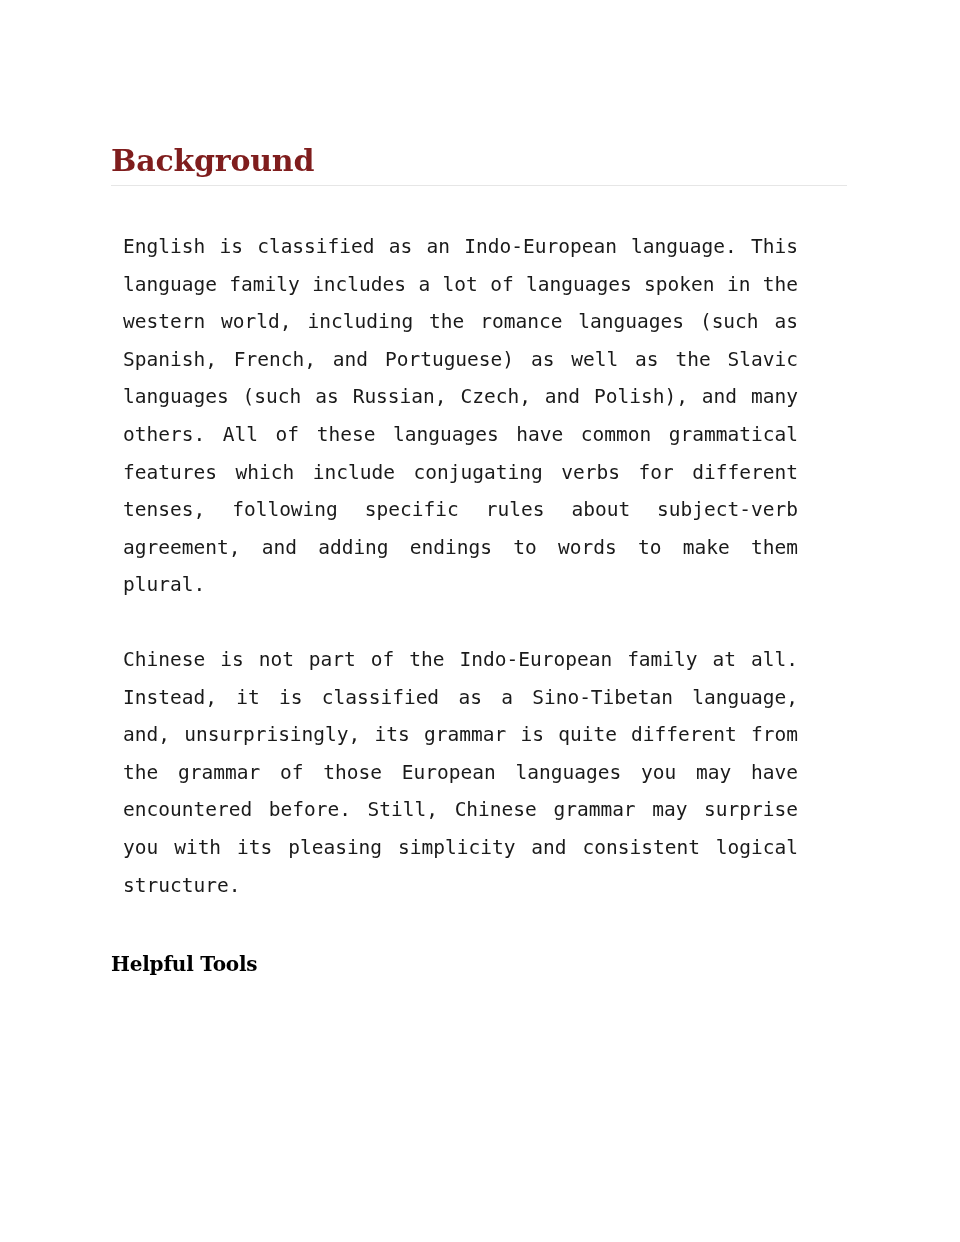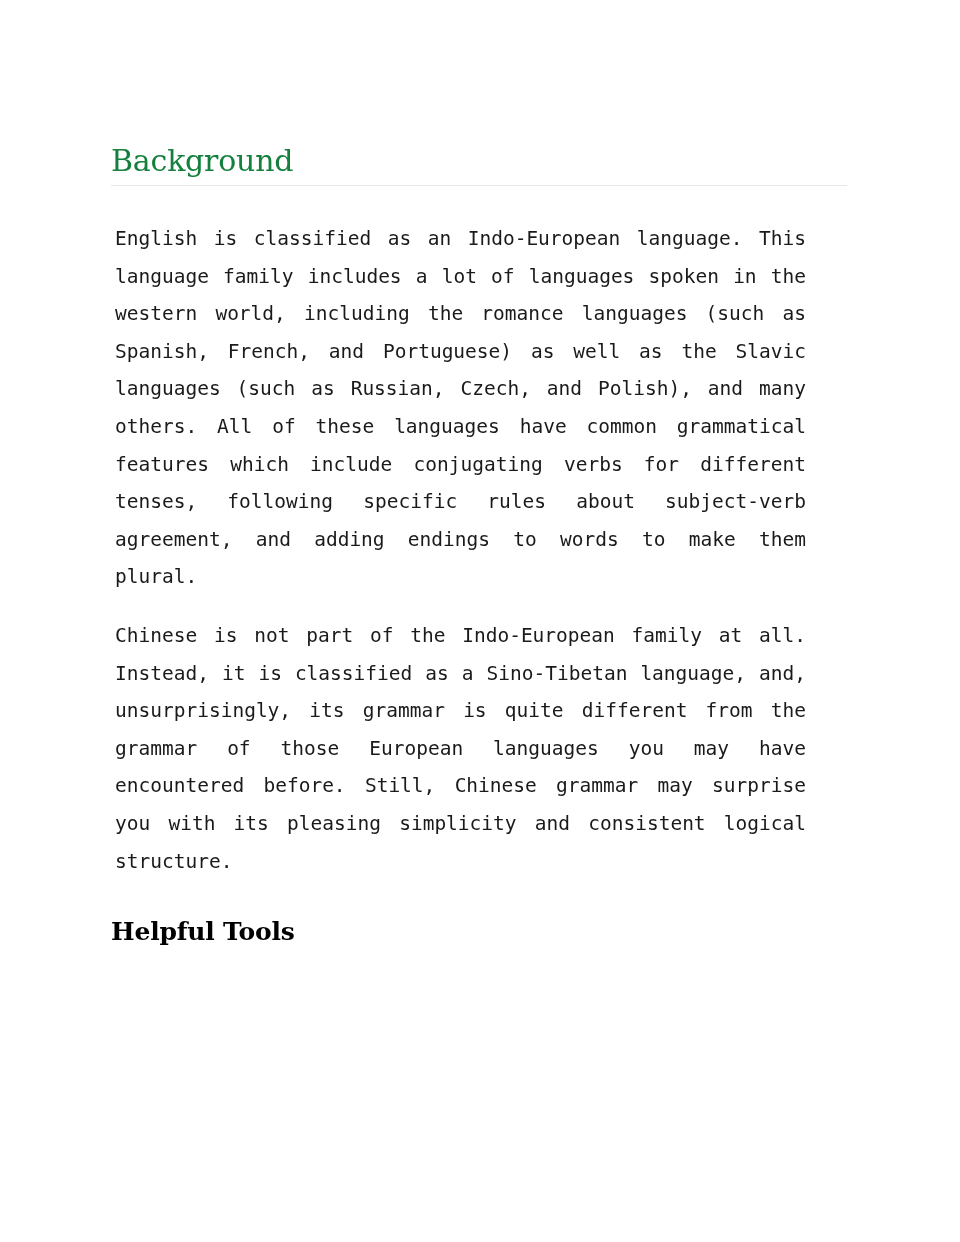--- a/index.html
+++ b/index.html
@@ -26,59 +26,59 @@
   .content {
     position: absolute;
     left: 111px;
     top: 144px;
     width: 699px;
   }
 
   
   .h-section {
     font-family: "DejaVu Serif", "Liberation Serif", serif;
-    font-weight: 400;
+    font-weight: 700;
     font-size: 30px;
     line-height: 34px;
-    color: #15803d;
+    color: #7f1d1d;
     letter-spacing: -0.2px;
     margin: 0;
     padding: 0 0 4px 0;
   }
 
   .rule {
     height: 0;
     border: 0;
     border-top: 1px solid #e6e6e6;
     margin: 3px 0 0 0;
     padding: 0;
     width: 736px;
     max-width: 736px;
   }
 
   .h-sub {
     font-family: "DejaVu Serif", "Liberation Serif", serif;
     font-weight: 700;
-    font-size: 25px;
+    font-size: 20px;
     line-height: 28px;
     color: #000000;
     letter-spacing: -0.2px;
     margin: 0;
     padding: 0;
   }
 
   
   .para {
     font-family: "DejaVu Sans Mono", "Liberation Mono", monospace;
     font-size: 19.5px;
     line-height: 37.6px;
     color: #1a1a1a;
     text-align: justify;
     text-justify: inter-word;
-    margin: 4px;
+    margin: 12px;
     padding: 0;
     word-spacing: 0.5px;
     hyphens: none;
   }
   .para.last-justify {
     text-align-last: left;
   }
 
   
   .sp-head-to-body { height: 30px; }

